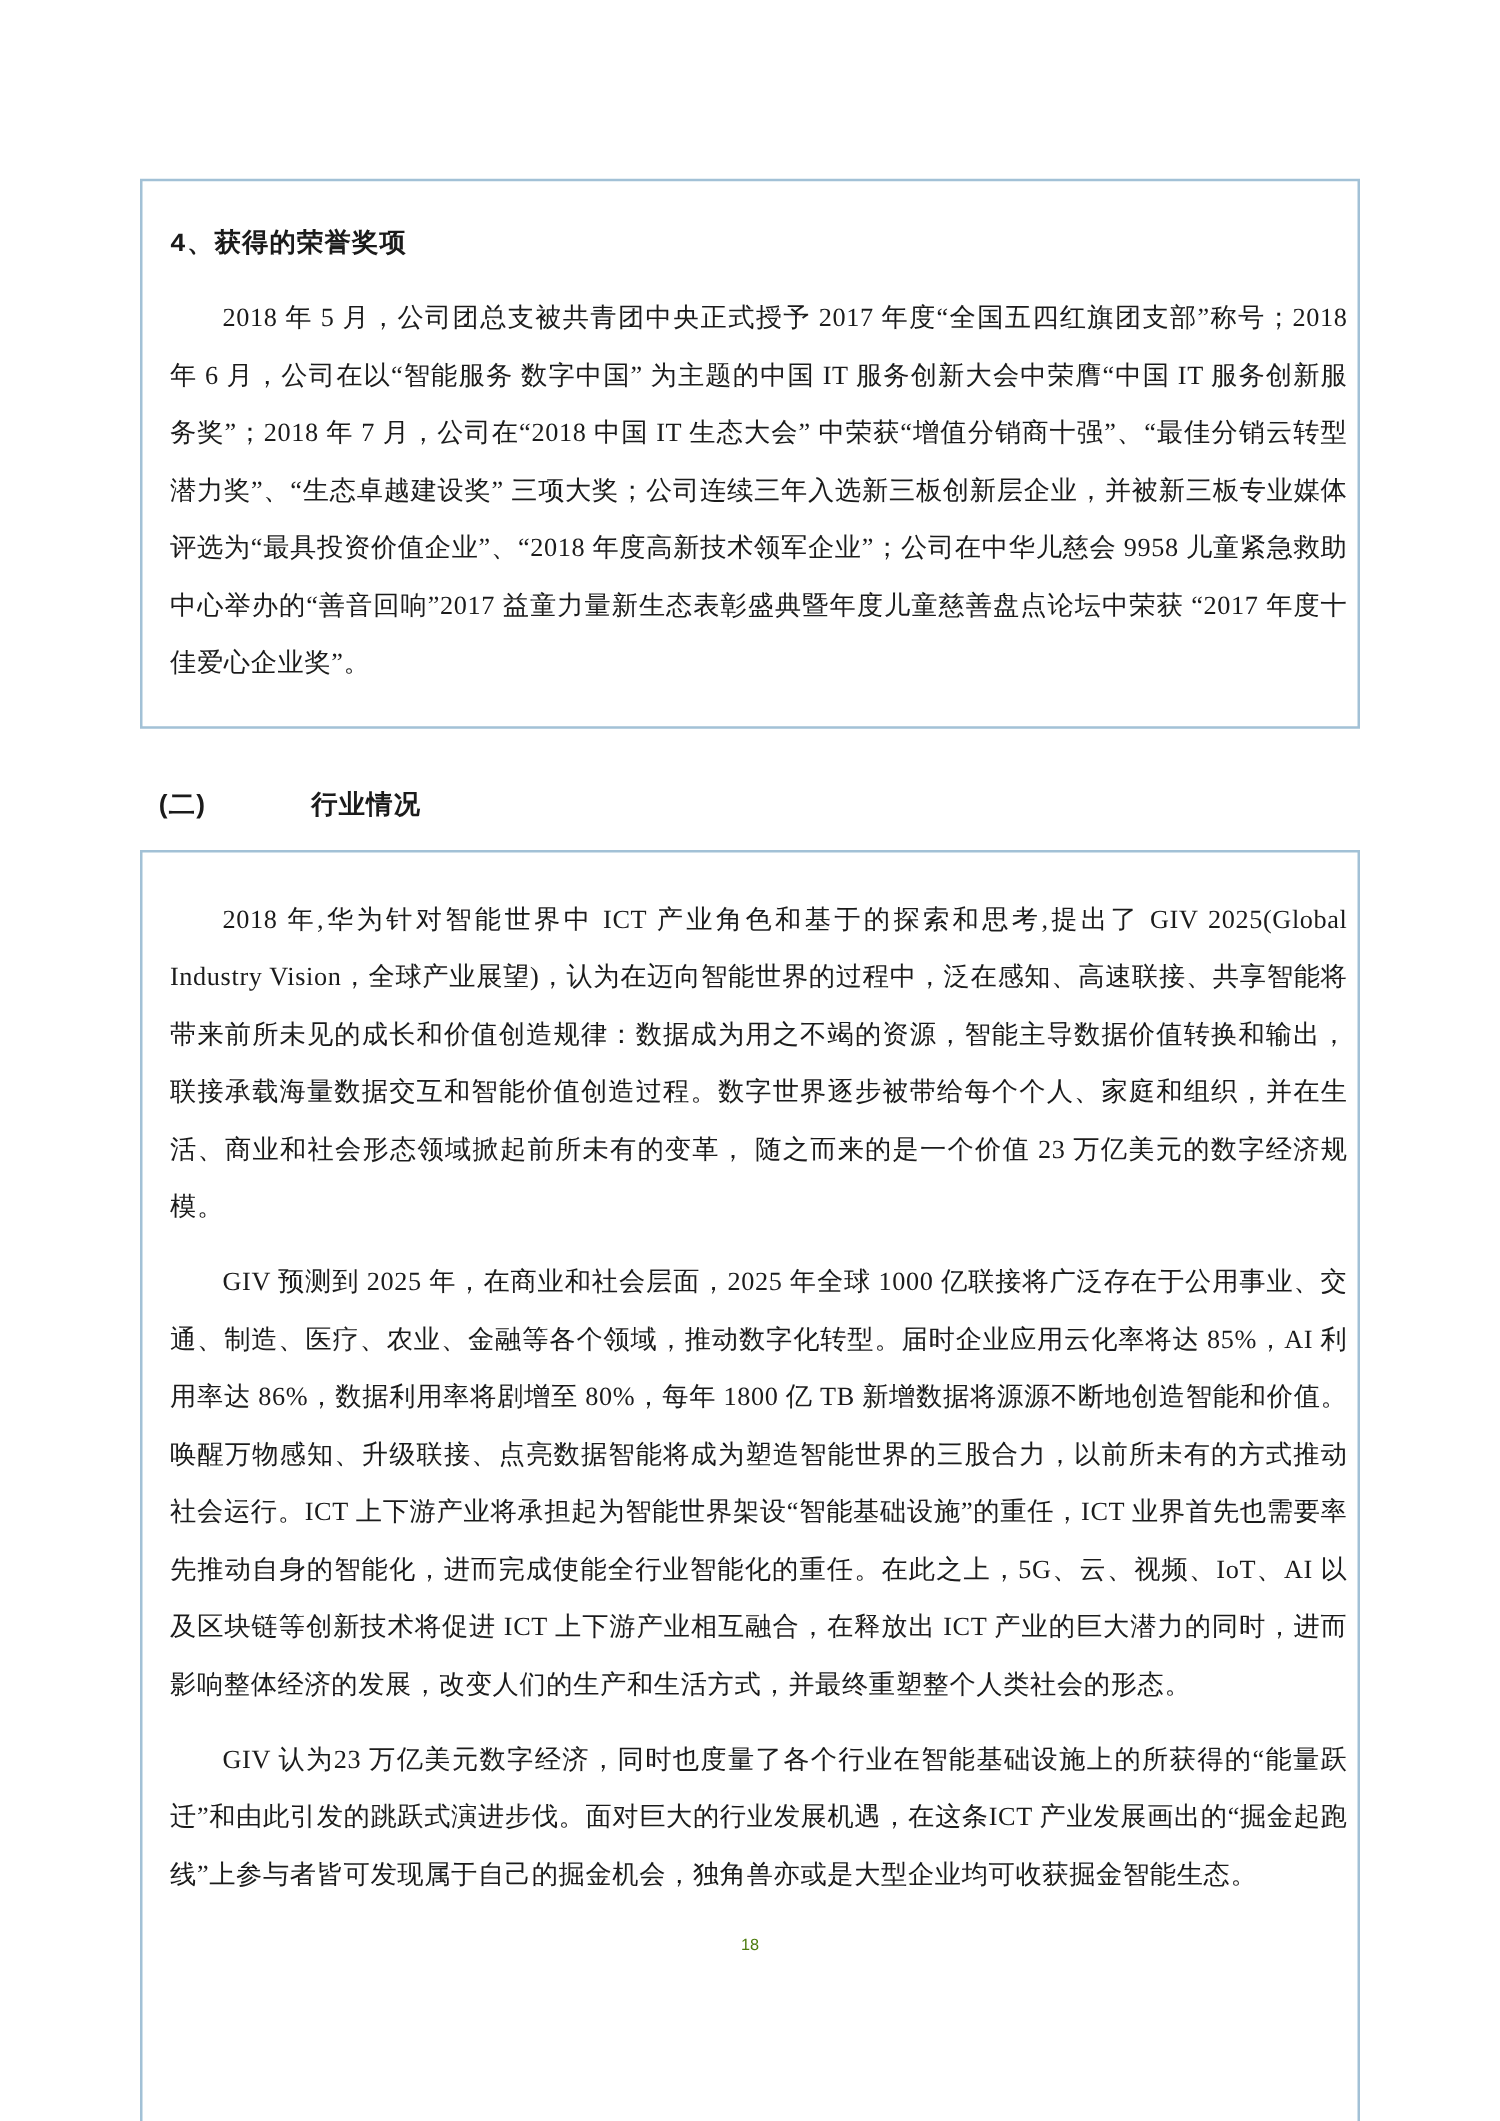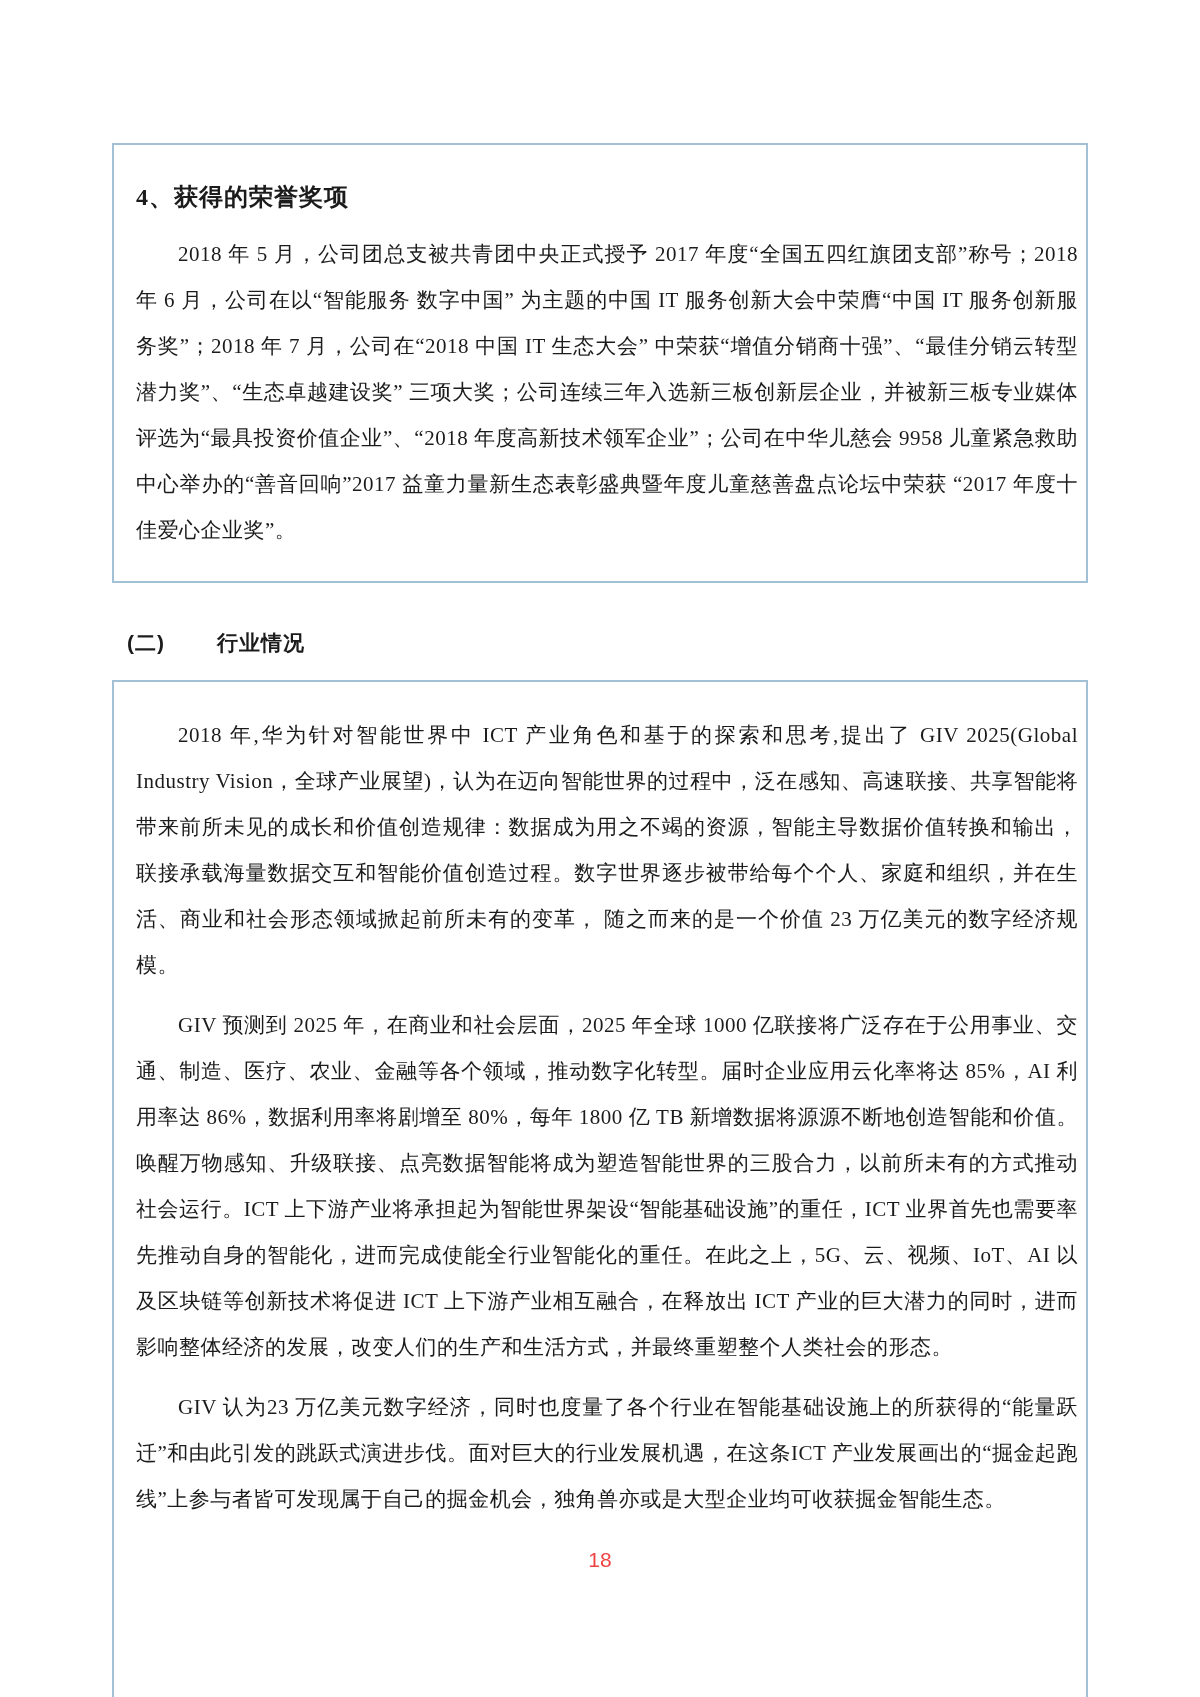--- a/index.html
+++ b/index.html
@@ -30,22 +30,22 @@
     top: 143px;
     height: 440px;
     padding: 38px 8px 0 22px;
   }
   .box-industry {
     top: 680px;
     height: 1041px;
     padding: 30px 8px 0 22px;
   }
   .box-awards h3 {
-    font-family: Liberation Serif, serif;
-    font-size: 24px;
+    font-family: Liberation Mono, monospace;
+    font-size: 21px;
     font-weight: bold;
     line-height: 28px;
     margin-bottom: 20px;
     letter-spacing: 1px;
   }
   .content-box p {
     font-size: 21px;
     line-height: 46px;
     text-align: justify;
     text-indent: 2em;
@@ -55,30 +55,30 @@
   .box-industry p:last-child { margin-bottom: 0; }
   .section-heading {
     position: absolute;
     left: 127px;
     top: 629px;
     font-family: "Liberation Sans", "DejaVu Sans", sans-serif;
     font-size: 21px;
     font-weight: bold;
     letter-spacing: 1px;
   }
-  .section-heading .section-title { margin-left: 52px; }
+  .section-heading .section-title { margin-left: 84px; }
   .page-number {
     position: absolute;
     top: 1548px;
     left: 0;
     width: 100%;
     text-align: center;
     font-family: "Liberation Sans", "DejaVu Sans", sans-serif;
-    font-size: 21px;
-    color: #ef4444;
+    font-size: 13px;
+    color: #4d7c0f;
   }
 </style>
 </head>
 <body>
 
 <div class="page">
 
   <section class="content-box box-awards">
     <h3>4、获得的荣誉奖项</h3>
     <p>2018 年 5 月，公司团总支被共青团中央正式授予 2017 年度“全国五四红旗团支部”称号；2018 年 6 月，公司在以“智能服务 数字中国” 为主题的中国 IT 服务创新大会中荣膺“中国 IT 服务创新服务奖”；2018 年 7 月，公司在“2018 中国 IT 生态大会” 中荣获“增值分销商十强”、“最佳分销云转型潜力奖”、“生态卓越建设奖” 三项大奖；公司连续三年入选新三板创新层企业，并被新三板专业媒体评选为“最具投资价值企业”、“2018 年度高新技术领军企业”；公司在中华儿慈会 9958 儿童紧急救助中心举办的“善音回响”2017 益童力量新生态表彰盛典暨年度儿童慈善盘点论坛中荣获 “2017 年度十佳爱心企业奖”。</p>

